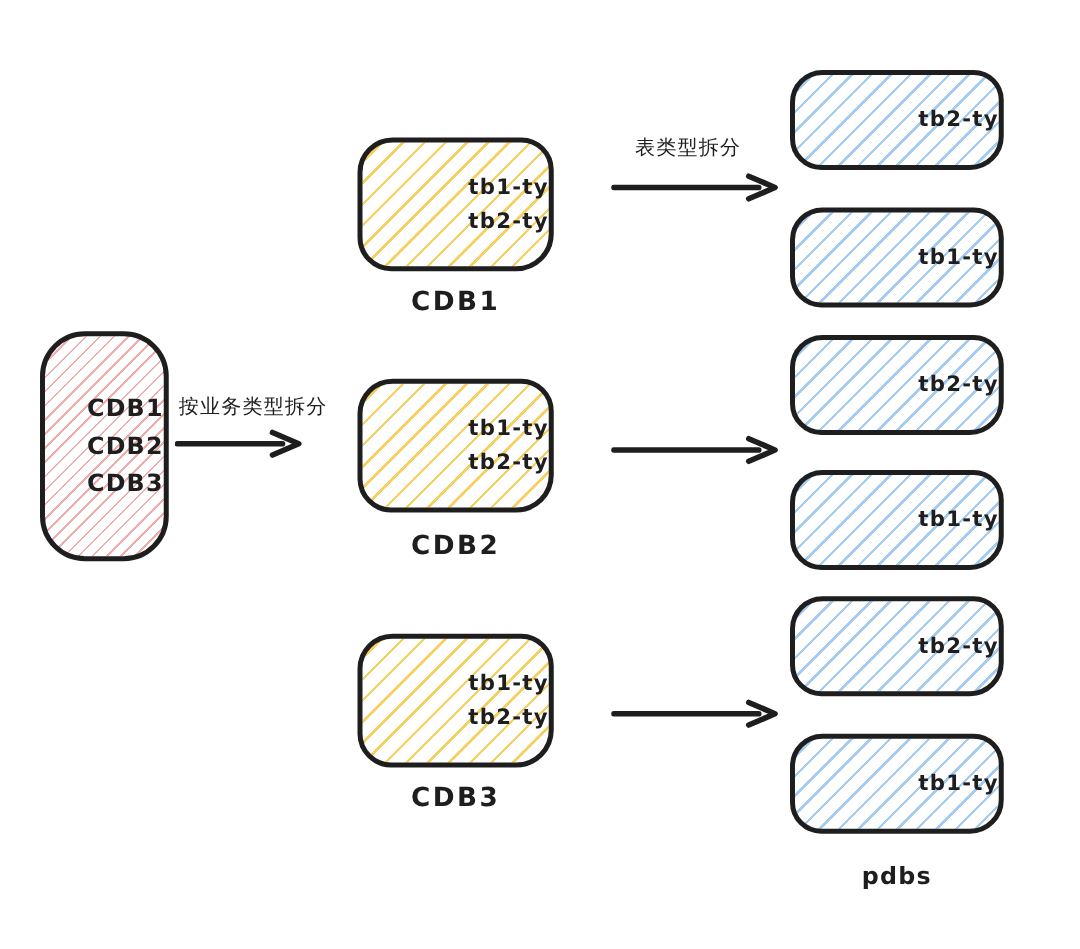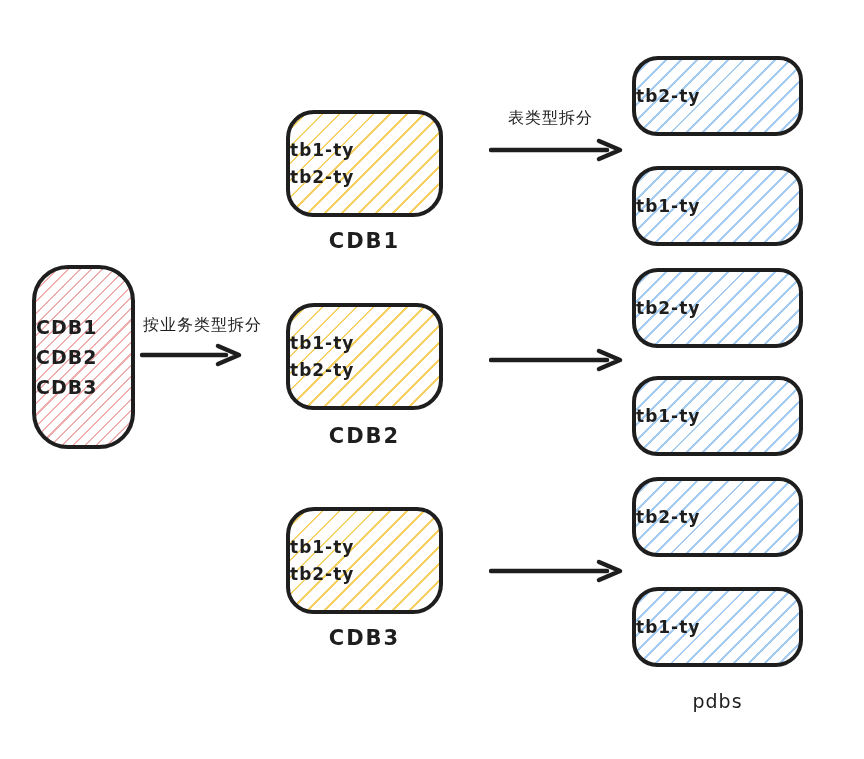--- a/index.html
+++ b/index.html
@@ -7,21 +7,21 @@
     --pink:#efadad;
     --yellow:#f7d062;
     --blue:#a4cbf1;
     --bg:#ffffff;
   }
   html,body{margin:0;padding:0;background:var(--bg);}
   body{font-family:"DejaVu Sans","Liberation Sans",sans-serif;color:var(--stroke);}
   .canvas{position:relative;width:864px;height:759px;background:var(--bg);overflow:hidden;}
 
   .node{position:absolute;box-sizing:border-box;border:4px solid var(--stroke);
-        display:flex;flex-direction:column;align-items:flex-start;justify-content:center;}
+        display:flex;flex-direction:column;align-items:flex-end;justify-content:center;}
   .hatch-pink{
     border-radius:36px;
     background-image:repeating-linear-gradient(135deg,transparent 0 6.5px,var(--pink) 6.5px 8px);
   }
   .hatch-yellow{
     border-radius:28px 26px 30px 27px;
     background-image:repeating-linear-gradient(135deg,transparent 0 10px,var(--yellow) 10px 12px);
   }
   .hatch-blue{
     border-radius:26px 24px 27px 25px;
@@ -32,21 +32,21 @@
   .source-line{font-size:19px;line-height:30px;font-weight:600;letter-spacing:1px;text-align:center;}
 
   .cdb-node{left:286px;width:157px;height:107px;}
   .cdb-line{font-size:17px;line-height:27px;font-weight:600;letter-spacing:1px;text-align:center;}
   .caption{position:absolute;left:286px;width:157px;text-align:center;font-size:21px;
            font-weight:600;letter-spacing:2px;}
 
   .pdb-node{left:632px;width:171px;height:80px;}
   .pdb-label{font-size:17px;font-weight:600;letter-spacing:1px;}
   .pdbs-caption{position:absolute;left:632px;width:171px;top:690px;text-align:center;
-                font-size:19px;font-weight:400;letter-spacing:1px;}
+                font-size:19px;font-weight:700;letter-spacing:1px;}
 
   .arrow{position:absolute;}
   .arrow svg{display:block;}
   .arrow-label{position:absolute;font-size:16px;font-weight:500;color:var(--stroke);
                white-space:nowrap;letter-spacing:1px;font-family:Liberation Serif, serif;}
 </style>
 </head>
 <body>
 
 <div class="canvas">

